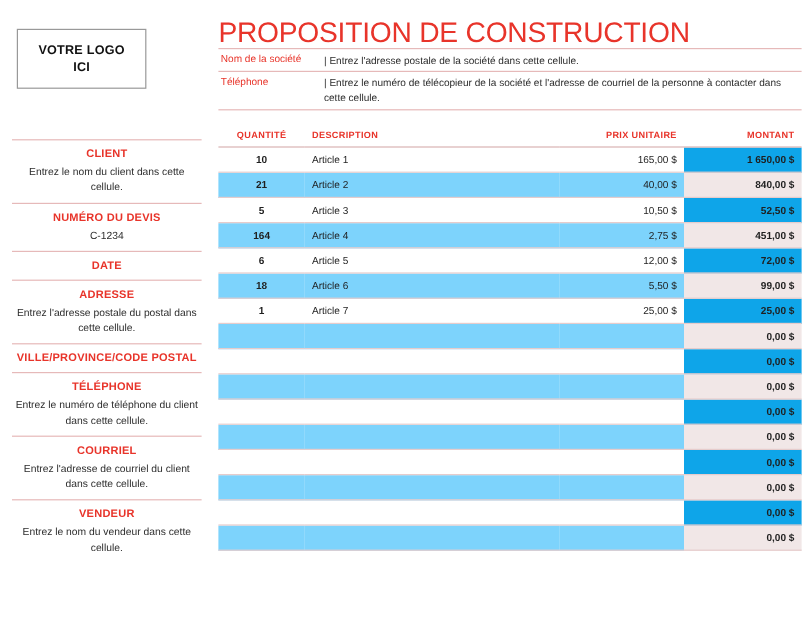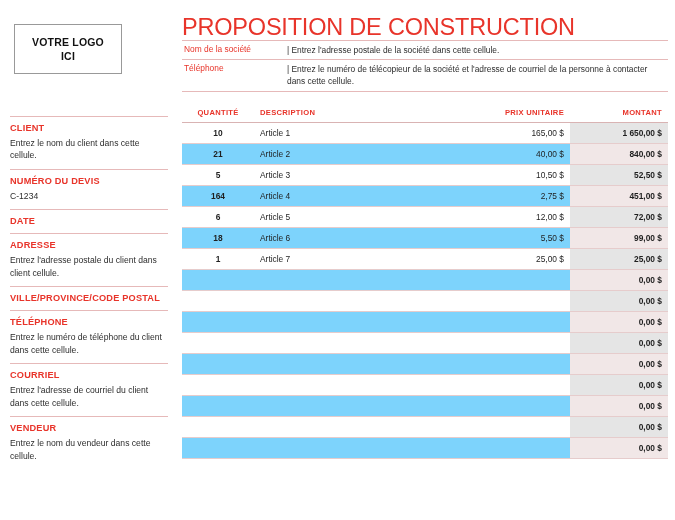--- a/index.html
+++ b/index.html
@@ -37,21 +37,21 @@
     flex-direction: column;
     align-items: center;
     justify-content: center;
     color: #111;
     font-size: 10.5px;
     font-weight: bold;
     letter-spacing: .2px;
     line-height: 1.35;
   }
 
-  .side-blocks { margin-top: 42px; }
+  .side-blocks { margin-top: 42px; text-align: center; }
   .side-block { padding: 0 2px; }
   .side-rule {
     border-top: 1px solid #e6b9b9;
     margin: 7px 0 6px 0;
   }
   .side-label {
     color: #e8342a;
     font-size: 9.2px;
     font-weight: bold;
     letter-spacing: .2px;
@@ -81,21 +81,20 @@
     top: 40px;
     width: 486px;
   }
   .hdr-row {
     display: flex;
     border-top: 1px solid #e6b9b9;
     border-bottom: 1px solid #e6b9b9;
     min-height: 18px;
     align-items: flex-start;
     padding: 2px 0;
-    gap: 17px;
   }
   .hdr-row + .hdr-row { border-top: none; }
   .hdr-key {
     width: 86px;
     flex: 0 0 86px;
     color: #e8342a;
     font-size: 8.4px;
     padding: 1px 2px 0 2px;
   }
   .hdr-val {
@@ -136,21 +135,21 @@
     height: 19px;
   }
   .col-qty   { width: 72px;  text-align: center; }
   .col-desc  { width: 212px; text-align: left; }
   .col-price { width: 104px; text-align: right; }
   .col-amt   { width: 98px;  text-align: right; }
 
   td.qty   { text-align: center; font-weight: bold; }
   td.desc  { text-align: left; }
   td.price { text-align: right; }
-  td.amt   { text-align: right; font-weight: bold; background: #e5e5e5; }
+  td.amt   { text-align: right; font-weight: bold; background: #0ea5e9; }
   th.amt-h { background: #f4ecec; }
   tr.alt td { background: #7dd3fc; }
   tr.alt td.amt { background: #f1e7e7; }
 </style>
 </head>
 <body>
 
 <div class="page">
 
   <div class="sidebar">
@@ -174,21 +173,21 @@
       </div>
 
       <div class="side-block">
         <div class="side-rule"></div>
         <div class="side-label">DATE</div>
       </div>
 
       <div class="side-block">
         <div class="side-rule"></div>
         <div class="side-label">ADRESSE</div>
-        <div class="side-value">Entrez l'adresse postale du client dans client cellule.</div>
+        <div class="side-value">Entrez l'adresse postale du postal dans cette cellule.</div>
       </div>
 
       <div class="side-block">
         <div class="side-rule"></div>
         <div class="side-label">VILLE/PROVINCE/CODE POSTAL</div>
       </div>
 
       <div class="side-block">
         <div class="side-rule"></div>
         <div class="side-label">TÉLÉPHONE</div>

